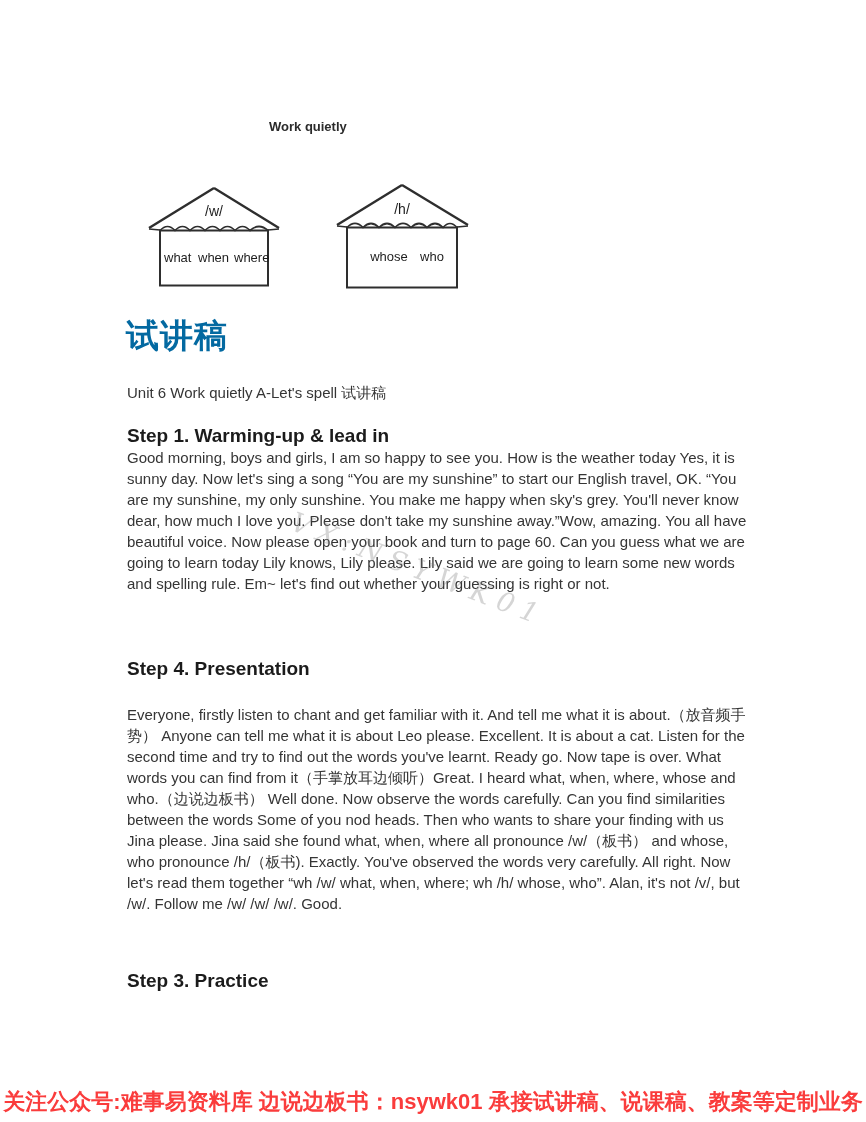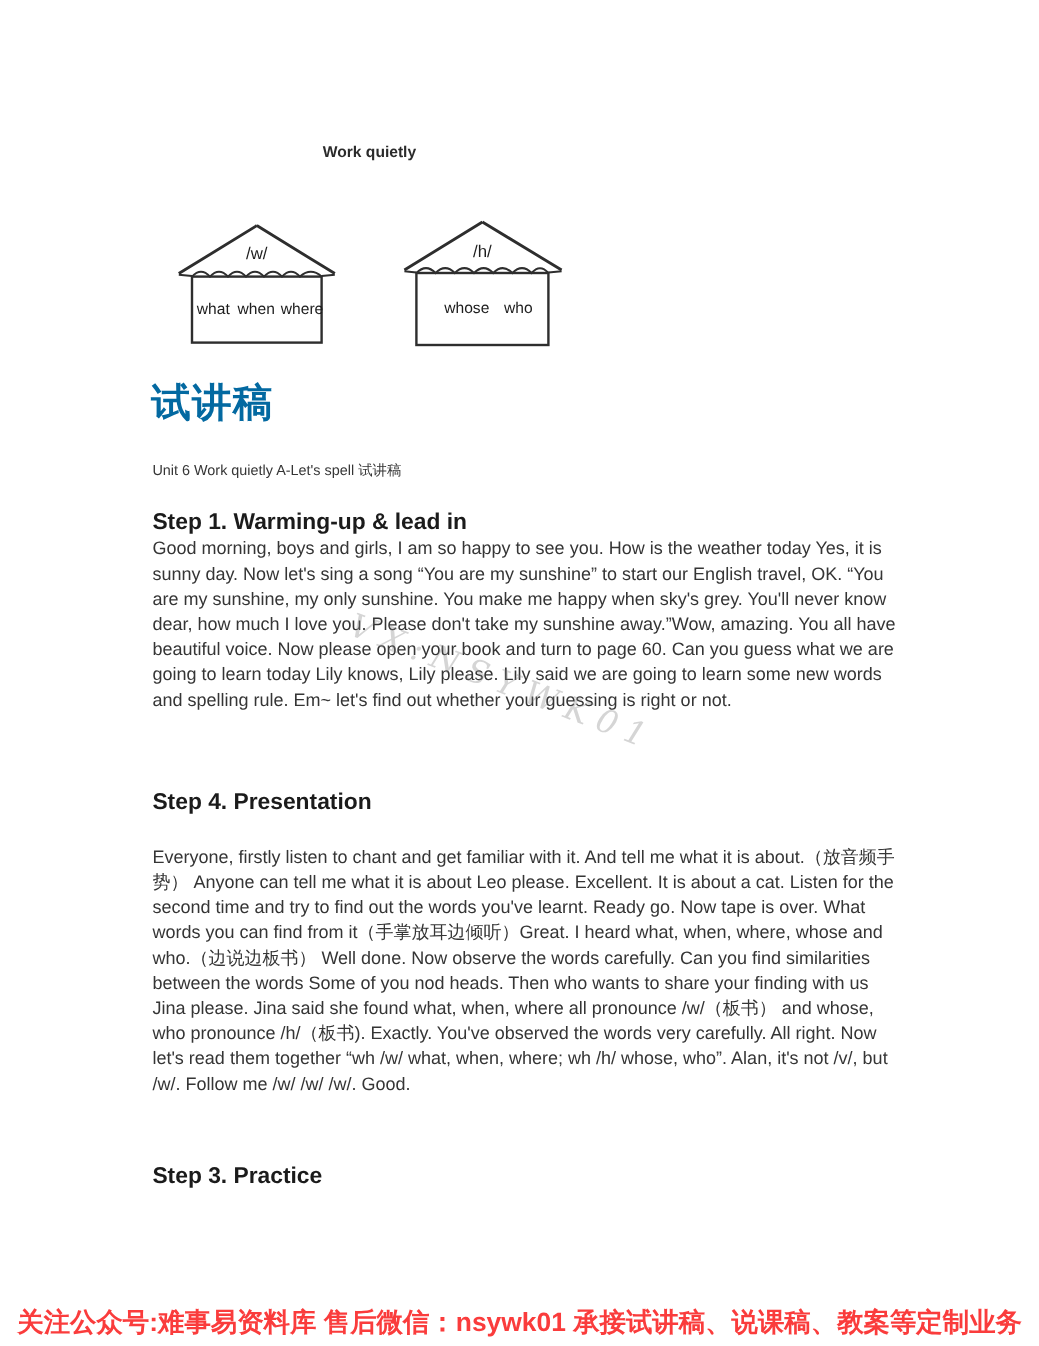--- a/index.html
+++ b/index.html
@@ -29,21 +29,21 @@
   .house .phoneme { font-size:14px; }
   .house .word    { font-size:13px; }
   .doc-title {
     position:absolute; left:126px; top:314px;
     font-family:"DejaVu Serif","Liberation Serif",serif;
     font-size:33px; font-weight:700; color:#0369a1;
     letter-spacing:1px;
   }
   .subtitle {
     position:absolute; left:127px; top:384px;
-    font-size:12px; color:#353535;
+    font-size:15px; color:#353535;
   }
   .step-heading {
     position:absolute; left:127px;
     font-size:19px; font-weight:700; color:#1b1b1b;
   }
   .step-1 { top:425px; }
   .step-2 { top:658px; }
   .step-3 { top:970px; }
   .para {
     position:absolute; left:127px; width:621px;
@@ -103,15 +103,15 @@
   <h2 class="step-heading step-1">Step 1. Warming-up &amp; lead in</h2>
   <p class="para para-1">Good morning, boys and girls, I am so happy to see you. How is the weather today Yes, it is sunny day. Now let's sing a song “You are my sunshine” to start our English travel, OK. “You are my sunshine, my only sunshine. You make me happy when sky's grey. You'll never know dear, how much I love you. Please don't take my sunshine away.”Wow, amazing. You all have beautiful voice. Now please open your book and turn to page 60. Can you guess what we are going to learn today Lily knows, Lily please. Lily said we are going to learn some new words and spelling rule. Em~ let's find out whether your guessing is right or not.</p>
 
   <h2 class="step-heading step-2">Step 4. Presentation</h2>
   <p class="para para-2">Everyone, firstly listen to chant and get familiar with it. And tell me what it is about.（放音频手势） Anyone can tell me what it is about Leo please. Excellent. It is about a cat. Listen for the second time and try to find out the words you've learnt. Ready go. Now tape is over. What words you can find from it（手掌放耳边倾听）Great. I heard what, when, where, whose and who.（边说边板书） Well done. Now observe the words carefully. Can you find similarities between the words Some of you nod heads. Then who wants to share your finding with us Jina please. Jina said she found what, when, where all pronounce /w/（板书） and whose, who pronounce /h/（板书). Exactly. You've observed the words very carefully. All right. Now let's read them together “wh /w/ what, when, where; wh /h/ whose, who”. Alan, it's not /v/, but /w/. Follow me /w/ /w/ /w/. Good.</p>
 
   <h2 class="step-heading step-3">Step 3. Practice</h2>
 
   <div class="watermark">VX:NSYWK01</div>
 
-  <div class="footer">关注公众号:难事易资料库  售后微信：nsywk01  承接试讲稿、说课稿、教案等定制业务</div>
+  <div class="footer">关注公众号:难事易资料库  边说边板书：nsywk01  承接试讲稿、说课稿、教案等定制业务</div>
 
 </div>
 
 </body></html>

